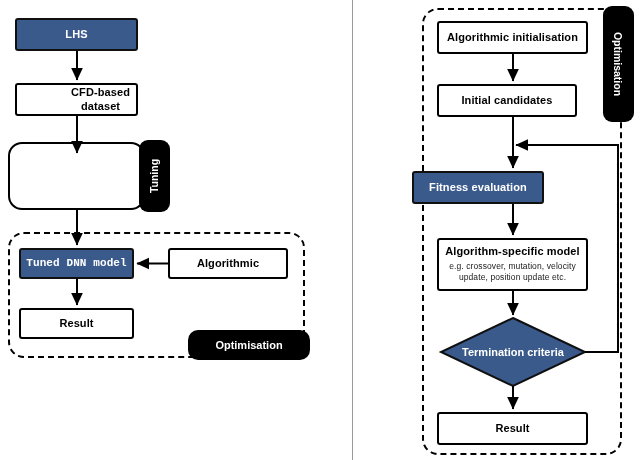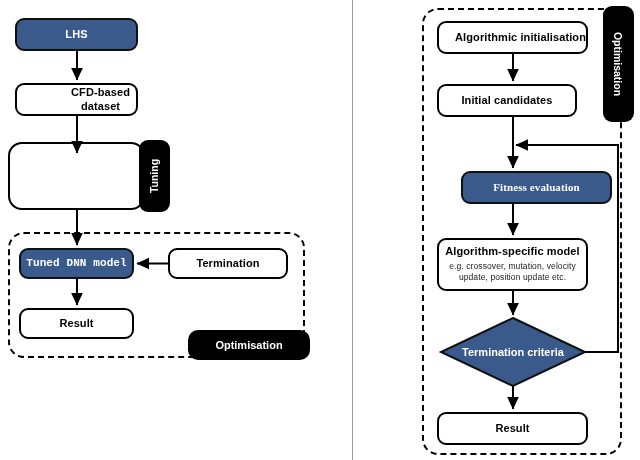--- a/index.html
+++ b/index.html
@@ -12,21 +12,21 @@
     width:640px;
     height:460px;
     background:#ffffff;
     overflow:hidden;
   }
   
   .node{
     position:absolute;
     box-sizing:border-box;
     border:2px solid #000000;
-    border-radius:9px;
+    border-radius:3px;
     background:#ffffff;
     color:#000000;
     display:flex;
     flex-direction:column;
     align-items:center;
     justify-content:center;
     text-align:center;
     font-size:11px;
     font-weight:bold;
     letter-spacing:.1px;
@@ -119,46 +119,46 @@
   <div class="node" style="left:15px; top:83px; width:123px; height:33px;padding-left:48px;">
     <span>CFD-based dataset</span>
   </div>
 
 
   <div class="node blue" style="left:19px; top:248px; width:115px; height:31px;font-family:Liberation Mono, monospace;">
     <span>Tuned DNN model</span>
   </div>
 
   <div class="node" style="left:168px; top:248px; width:120px; height:31px;">
-    <span>Termination</span>
+    <span>Algorithmic</span>
   </div>
 
   <div class="node" style="left:19px; top:308px; width:115px; height:31px;">
     <span>Result</span>
   </div>
 
   <div class="tab flat" style="left:188px; top:330px; width:122px; height:30px;">
     <span>Optimisation</span>
   </div>
 
   <div class="dashed" style="left:422px; top:8px; width:200px; height:447px;"></div>
 
   <div class="tab rot-cw" style="left:603px; top:6px; width:31px; height:116px;">
     <span>Optimisation</span>
   </div>
 
-  <div class="node" style="left:437px; top:21px; width:151px; height:33px;align-items:flex-end;">
+  <div class="node" style="left:437px; top:21px; width:151px; height:33px;">
     <span>Algorithmic initialisation</span>
   </div>
 
   <div class="node" style="left:437px; top:84px; width:140px; height:33px;">
     <span>Initial candidates</span>
   </div>
 
-  <div class="node blue" style="left:461px; top:171px; width:151px; height:33px;font-family:Liberation Serif, serif;">
+  <div class="node blue" style="left:412px; top:171px; width:132px; height:33px;">
     <span>Fitness evaluation</span>
   </div>
 
   <div class="node" style="left:437px; top:238px; width:151px; height:53px;">
     <span>Algorithm-specific model</span>
     <span class="sub">e.g. crossover, mutation, velocity update, position update etc.</span>
   </div>
 
   <div class="node" style="left:437px; top:412px; width:151px; height:33px;">
     <span>Result</span>

